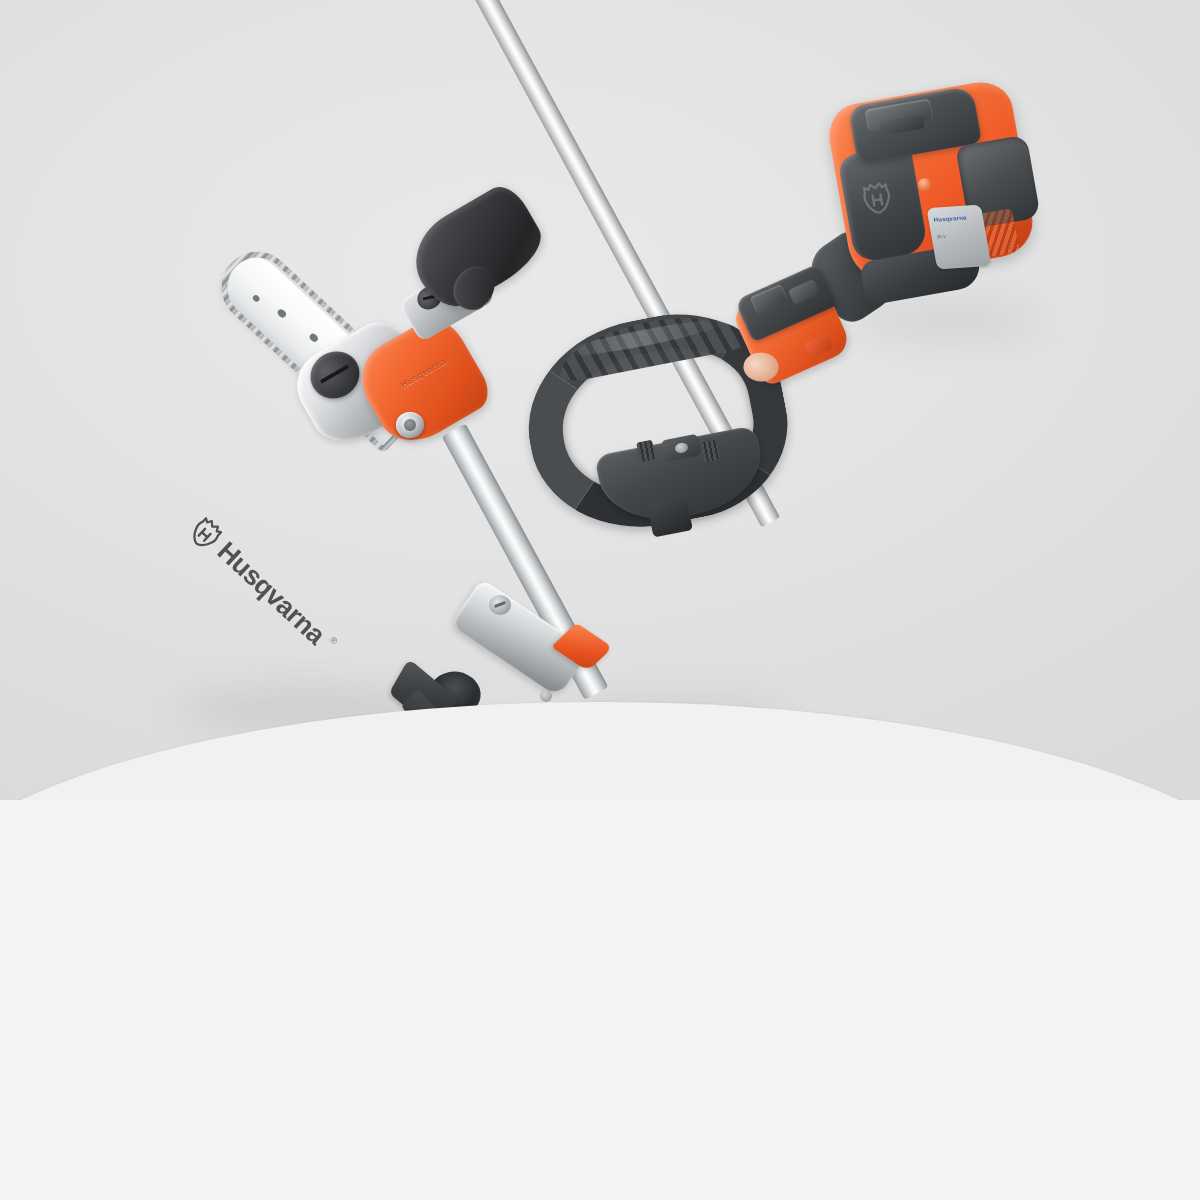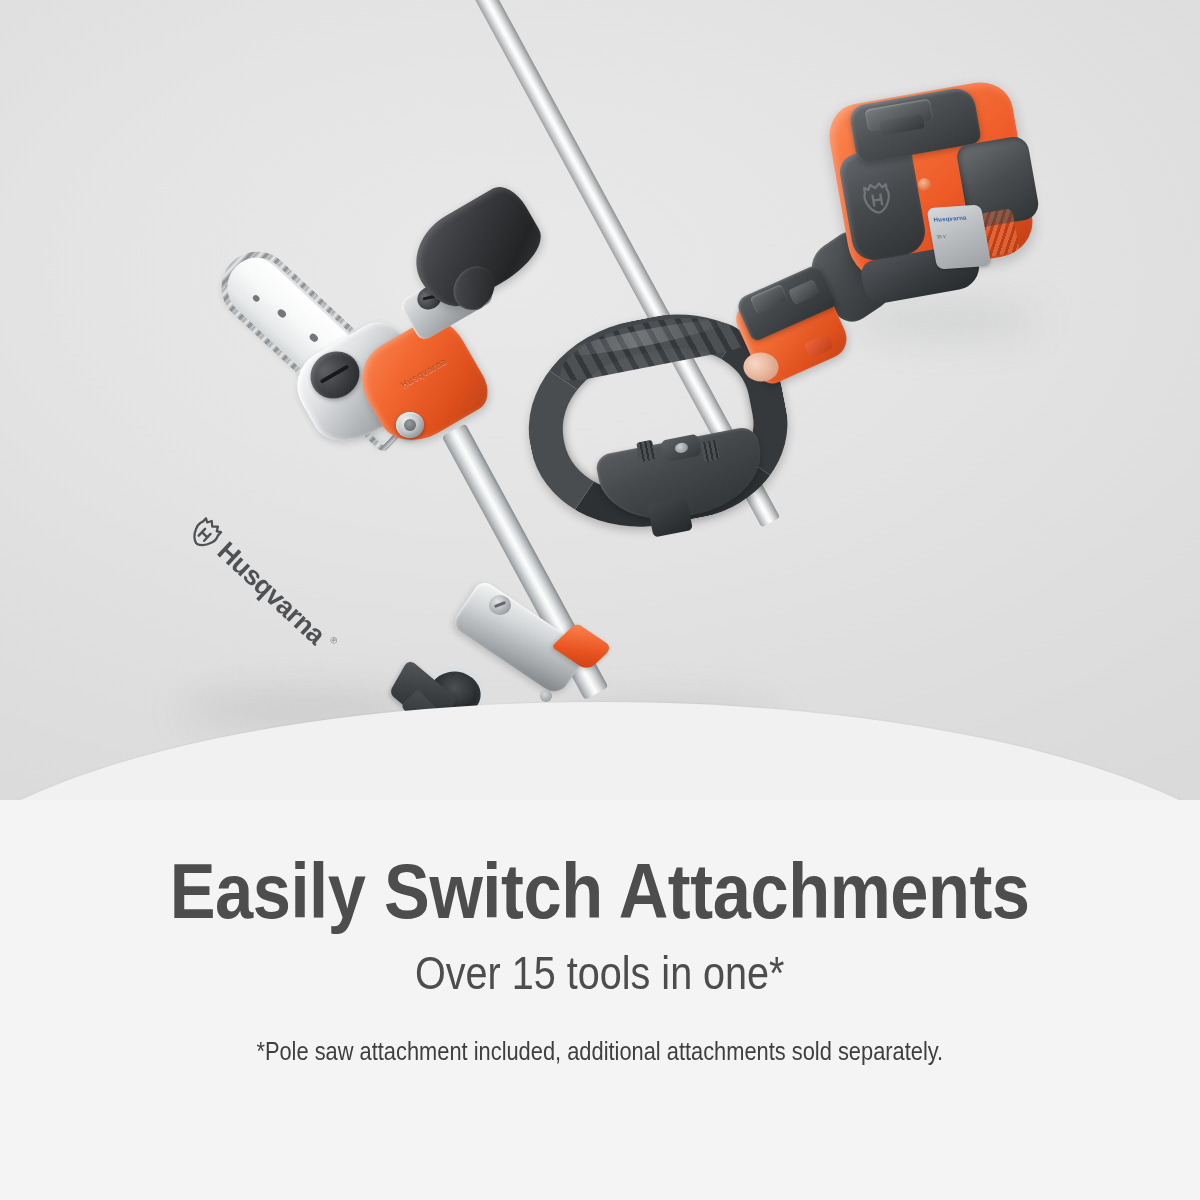--- a/index.html
+++ b/index.html
@@ -562,19 +562,14 @@
     <div class="part motor-vents"></div>
     <div class="part motor-dot"></div>
     <div class="part motor-label">
       <span class="motor-label-text">Husqvarna</span>
       <span class="motor-label-sub">36 V</span>
     </div>
 
     <div class="hero-arc"></div>
   </div>
 
-  <div class="text-panel">
-    <div class="headline">Easily Switch Attachments</div>
-    <div class="subhead">Over 15 tools in one*</div>
-    <div class="footnote">*Pole saw attachment included, additional attachments sold separately.</div>
-  </div>
 
 </div>
 
 </body></html>

